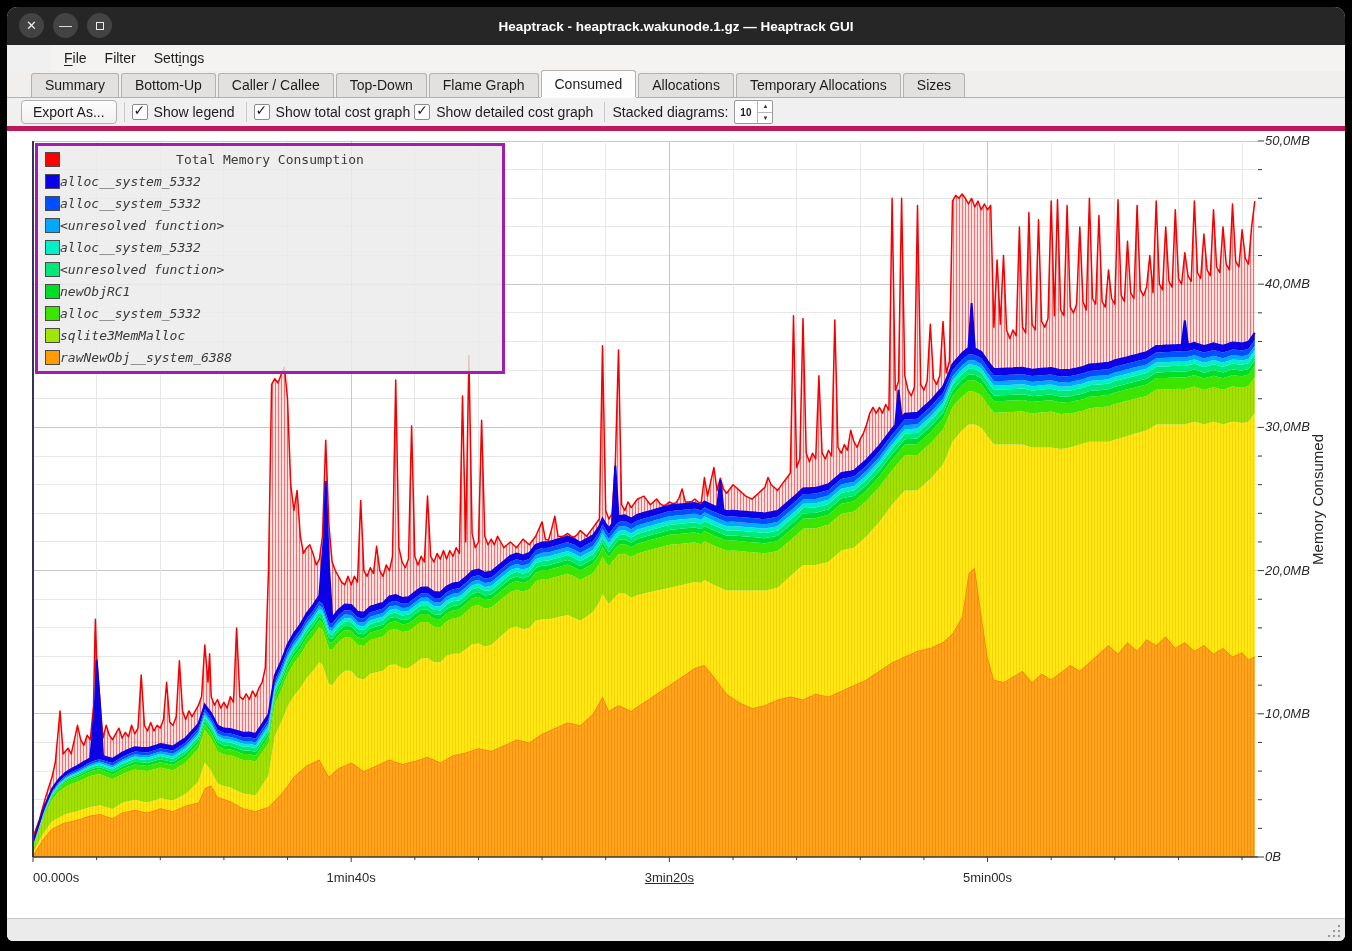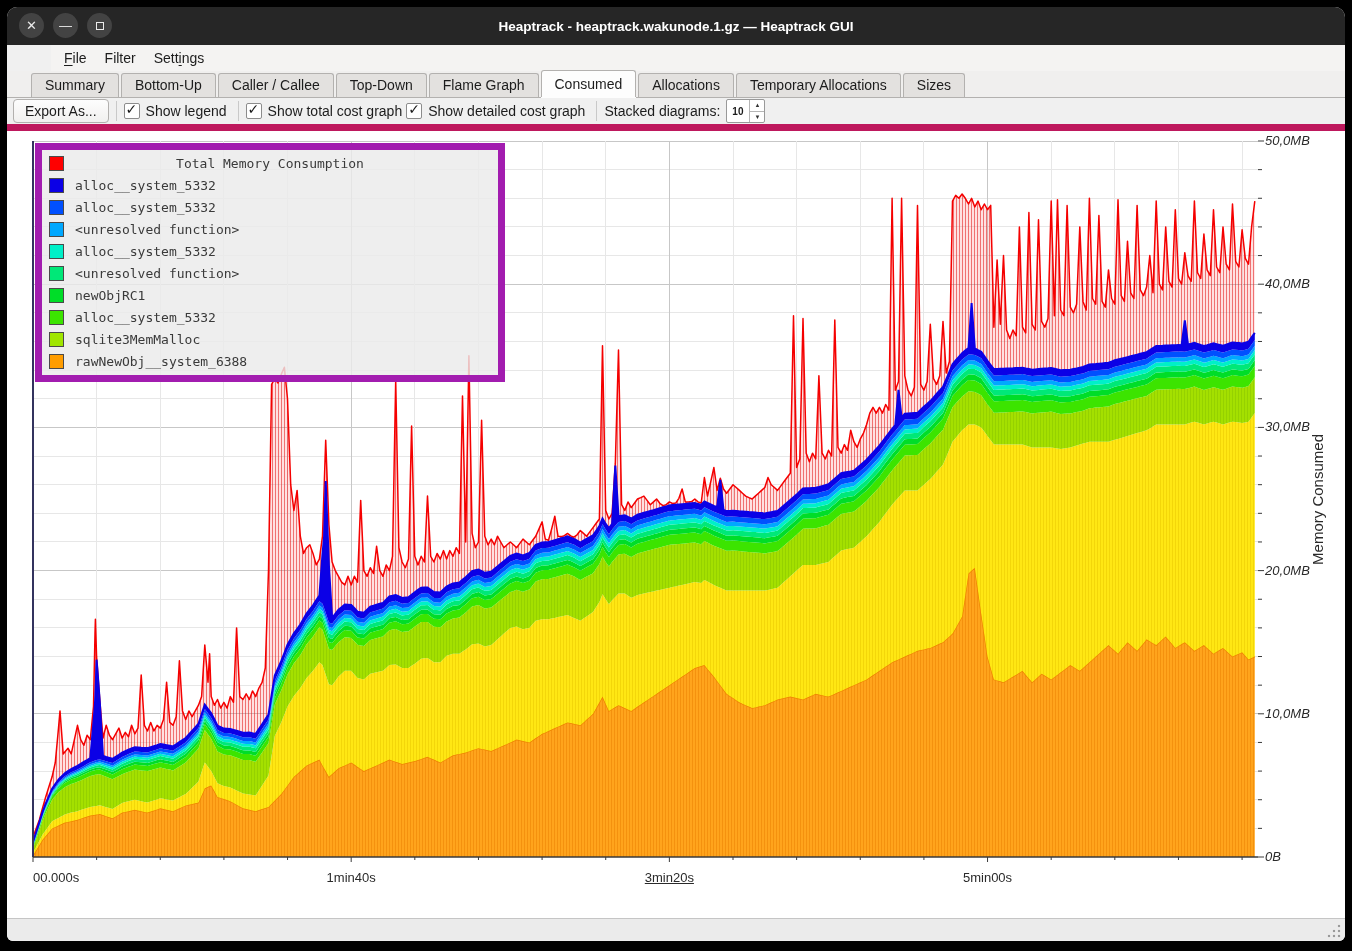--- a/index.html
+++ b/index.html
@@ -26,21 +26,21 @@
   .tabbar { height:27px; background:#f0efee; display:flex; align-items:flex-end;
             padding-left:24px; border-bottom:1px solid #b3b1af; position:relative; }
   .tab { position:relative; font-size:14px; color:#1c1c1c; background:#e3e1df;
          border:1px solid #b3b1af; border-bottom:none; border-radius:3px 3px 0 0;
          padding:3px 13px 4px 13px; margin-right:2px; height:24px; }
   .tab.active { background:#fdfdfd; height:27px; padding-top:5px; z-index:2;
                 box-shadow:0 1px 0 #fdfdfd; }
 
   
   .toolbar { height:33px; background:#f0f0f0; display:flex; align-items:center;
-             padding-left:6px; border-bottom:7px solid #be185d; font-size:14px; color:#1c1c1c; }
+             padding-left:14px; border-bottom:5px solid #be185d; font-size:14px; color:#1c1c1c; }
   .btn { border:1px solid #b2b0ae; border-radius:4px; background:linear-gradient(#fdfdfd,#f1f0ef);
          padding:3px 11px; font-size:14px; color:#1c1c1c; }
   .tsep { width:1px; height:20px; background:#c9c9c9; margin:0 7px; }
   .check-group { display:flex; align-items:center; margin-right:4px; }
   .checkbox { width:16px; height:16px; border:1px solid #8c8c8c; border-radius:2px;
               background:#fff; margin-right:6px; position:relative; }
   .checkbox .mark { position:absolute; left:1px; top:-3px; font-size:14px; font-weight:bold; color:#1a1a1a; }
   .spin { display:flex; align-items:stretch; height:24px; border:1px solid #999;
           border-radius:2px; background:#fff; margin-left:6px; }
   .spin-val { width:22px; display:flex; align-items:center; padding-left:5px; font-size:10px;font-weight:bold; }
@@ -56,26 +56,26 @@
   .ytick-label { position:absolute; font-size:13px; color:#2a2a2a; left:1258px; white-space:nowrap;font-style:italic; }
   .xaxis-title { position:absolute; top:760px; left:26px; width:1225px; text-align:center;
                  font-size:15px; color:#2a2a2a; }
   .yaxis-title { position:absolute; left:1302px; top:10px; height:716px; display:flex;
                  align-items:center; }
   .yaxis-title span { writing-mode:vertical-rl; transform:rotate(180deg);
                       font-size:15px; color:#2a2a2a; }
 
   
   .legend { position:absolute; left:28px; top:12px; width:470px;
-            background:rgba(234,234,234,0.82); border:7px solid #a21caf;
+            background:rgba(234,234,234,0.82); border:3px solid #a21caf;
             font-family:"DejaVu Sans Mono","Liberation Mono",monospace; font-size:13px; color:#3a3a3a;
             padding:2px 0 3px 0; }
   .legend-row { display:flex; align-items:center; height:22px; }
   .legend-swatch { width:15px; height:15px; border:1px solid #4a4a4a; margin-left:7px; flex:none; }
-  .legend-label { margin-left:11px; white-space:nowrap; }
+  .legend-label { white-space:nowrap;font-style:italic; }
   .legend-title-text { flex:1; text-align:center; margin-right:22px; }
 
   
   .statusbar { height:23px; background:#ebebeb; border-top:1px solid #c5c5c5; position:relative; }
   .grip { position:absolute; right:4px; bottom:3px; width:14px; height:14px;
           background:
             radial-gradient(circle at 12px 12px, #9a9a9a 1.3px, transparent 1.6px),
             radial-gradient(circle at 12px 7px,  #9a9a9a 1.3px, transparent 1.6px),
             radial-gradient(circle at 7px 12px,  #9a9a9a 1.3px, transparent 1.6px),
             radial-gradient(circle at 12px 2px,  #9a9a9a 1.3px, transparent 1.6px),

